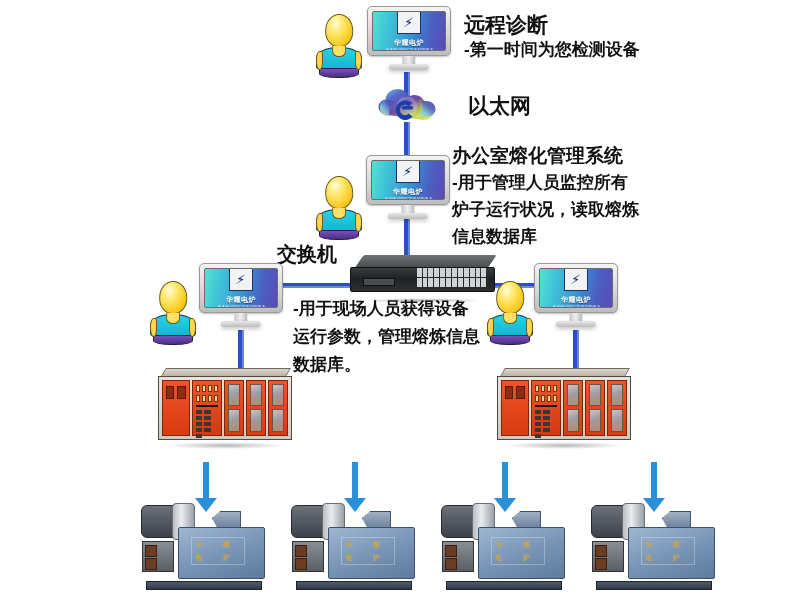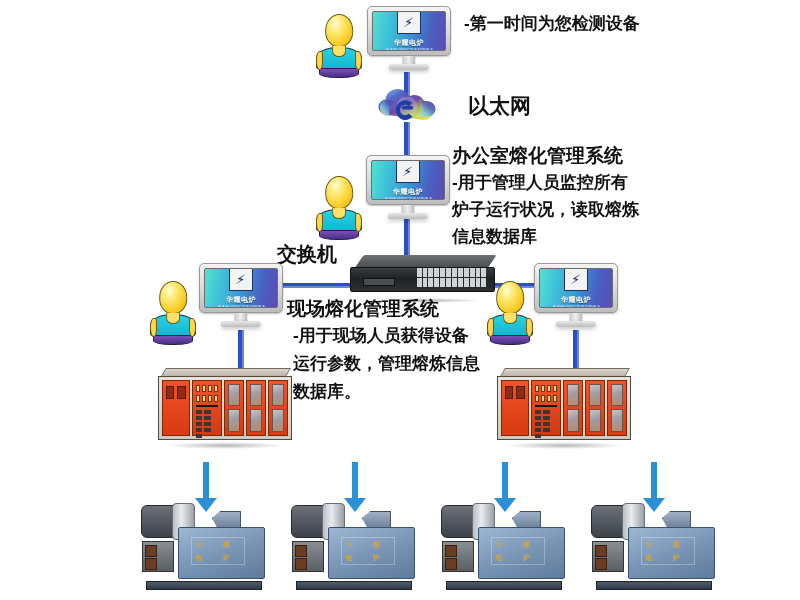--- a/index.html
+++ b/index.html
@@ -279,20 +279,21 @@
         </div>
         <div class="brand" style="font-size:7px;">华耀电炉</div>
         <div class="subbrand" style="font-size:3.4px;">HUAYAO INDUCTION FURNACE</div>
       </div>
     </div>
     <div class="neck"></div>
     <div class="foot"></div>
   </div>
 
   <div class="txt" style="left:464px;top:12px;">
+    <div class="h" style="font-size:21px;line-height:26px;">远程诊断</div>
     <div class="d" style="font-size:17px;line-height:23px;">
       <div>-第一时间为您检测设备</div>
     </div>
   </div>
 
   <div class="cloud" style="left:376px;top:86px;width:62px;height:44px;">
     <svg viewBox="0 0 124 88" width="62" height="44" aria-hidden="true">
       <defs>
         <linearGradient id="cg" x1="0" y1="0" x2="1" y2="1">
           <stop offset="0%" stop-color="#8ad7e8"></stop>
@@ -431,21 +432,20 @@
         </div>
         <div class="brand" style="font-size:7px;">华耀电炉</div>
         <div class="subbrand" style="font-size:3.4px;">HUAYAO INDUCTION FURNACE</div>
       </div>
     </div>
     <div class="neck"></div>
     <div class="foot"></div>
   </div>
 
   <div class="txt" style="left:287px;top:295px;">
-    <div class="h" style="font-size:19px;line-height:27px;">现场熔化管理系统</div>
     <div class="d" style="font-size:17px;line-height:28px;padding-left:6px;">
       <div>-用于现场人员获得设备</div>
       <div>运行参数，管理熔炼信息</div>
       <div>数据库。</div>
     </div>
   </div>
 
   <div class="cabinet" style="left:158px;top:368px;width:134px;height:78px;">
     <div class="cab-top"></div>
     <div class="cab-body">

